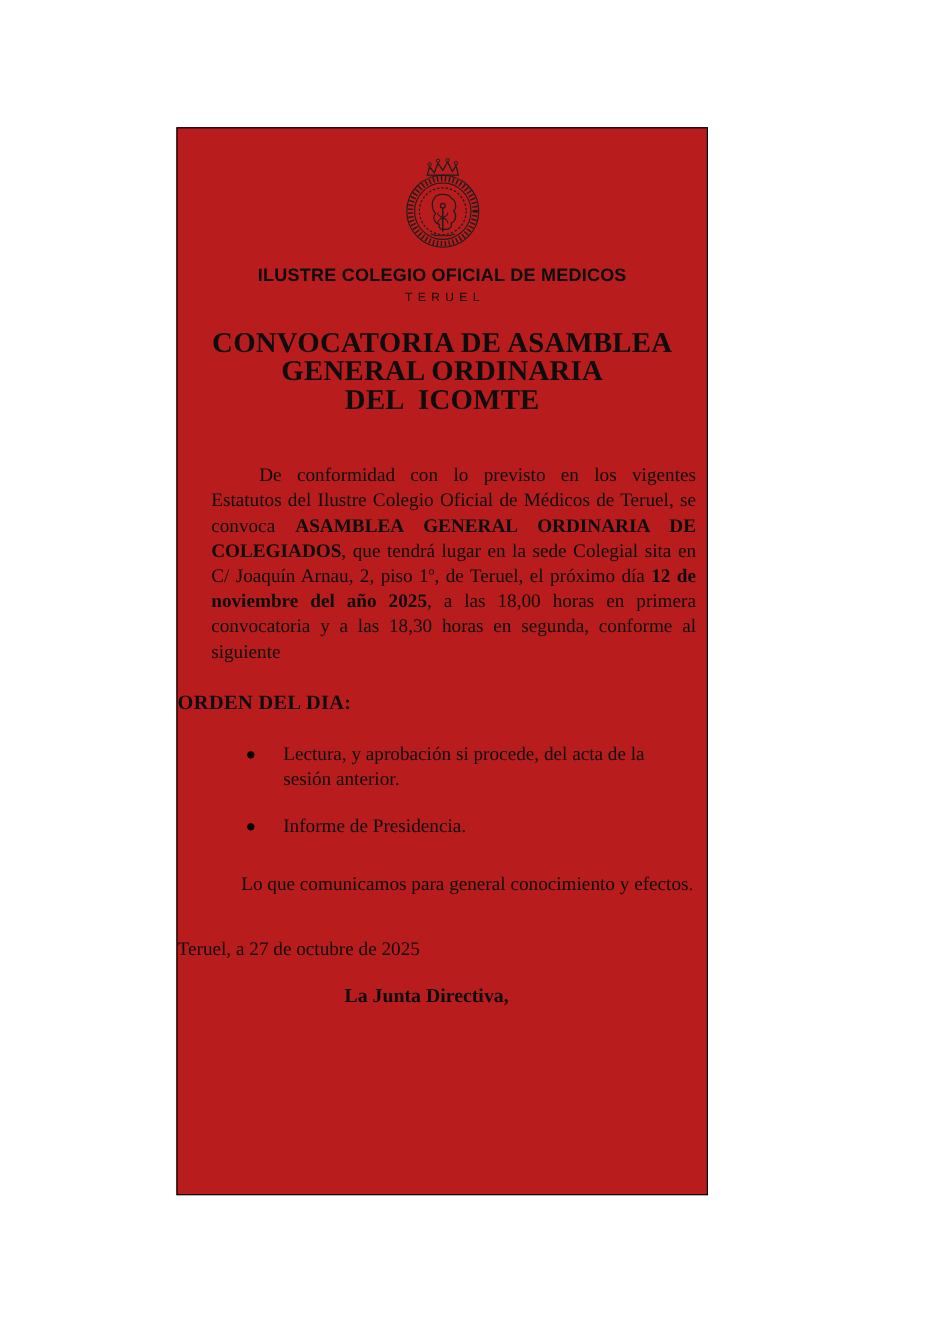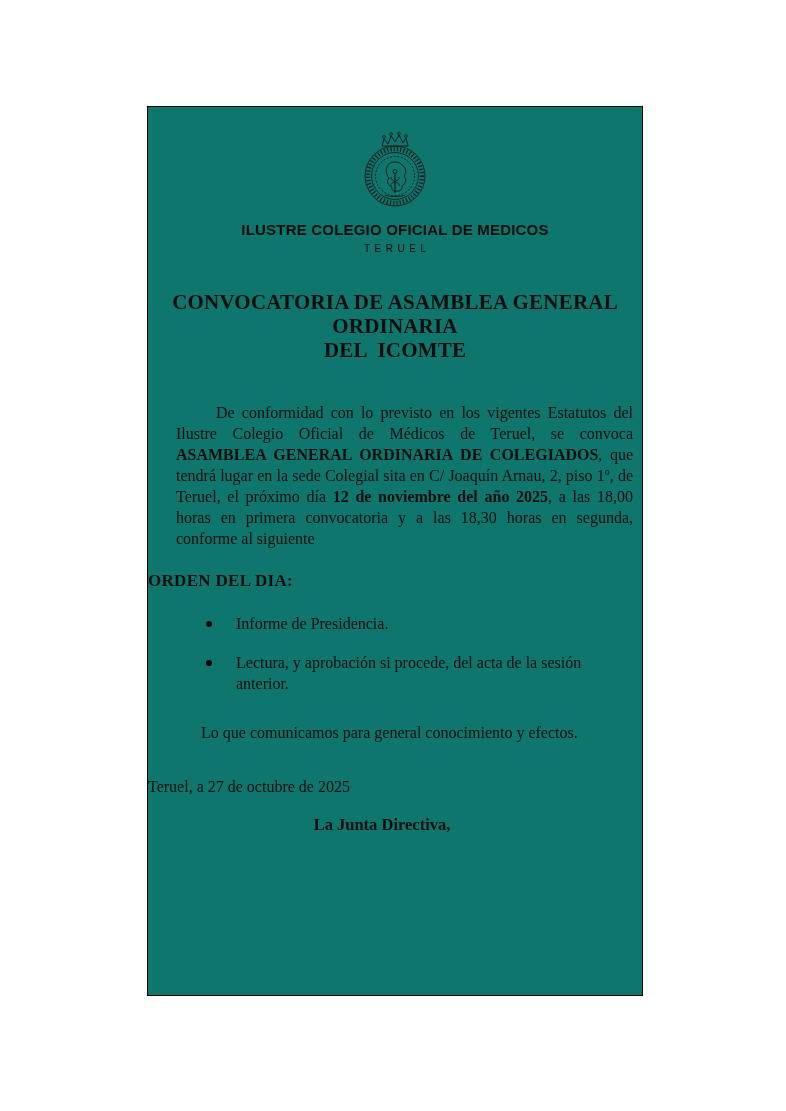--- a/index.html
+++ b/index.html
@@ -2,34 +2,34 @@
 <html><head>
 <meta charset="utf-8">
 <style>
   html,body{margin:0;padding:0;background:#ffffff;}
   body{
     width:786px;height:1111px;position:relative;
     font-family:"Liberation Serif", serif;color:#0d0d0d;
     -webkit-font-smoothing:antialiased;
   }
   .frame{
-    position:absolute;left:147px;top:106px;width:496px;height:890px;
-    box-sizing:border-box;border:1.5px solid #000000;background:#0f766e;
+    position:absolute;left:147px;top:106px;width:443px;height:890px;
+    box-sizing:border-box;border:1.5px solid #000000;background:#b91c1c;
   }
   .logo-wrap{text-align:center;padding-top:22px;height:82px;}
   .logo-wrap svg{display:inline-block;}
   .org-block{
     text-align:center;margin-top:10px;
     font-family:"Liberation Sans", sans-serif;
   }
   .org-name{font-weight:bold;font-size:15px;line-height:18px;letter-spacing:0.2px;}
   .org-city{font-size:10px;line-height:19px;letter-spacing:0.45em;margin-left:0.45em;}
   .title-block{
-    text-align:center;margin-top:32px;
-    font-weight:bold;font-size:21px;line-height:24px;letter-spacing:0.2px;
+    text-align:center;margin-top:16px;
+    font-weight:bold;font-size:24px;line-height:24px;letter-spacing:0.2px;
   }
   .title-line2{white-space:pre-wrap;}
   .intro{
     margin:40px 9px 0 28px;
     font-size:16px;line-height:21px;
     text-align:justify;text-indent:40px;
   }
   .agenda-heading{
     text-align:left;margin-top:21px;
     font-weight:bold;font-size:17px;line-height:22px;letter-spacing:0.3px;
@@ -101,25 +101,25 @@
     <div class="title-line2">DEL  ICOMTE</div>
   </div>
 
   <p class="intro"><span>De conformidad con lo previsto en los vigentes Estatutos del Ilustre Colegio Oficial de Médicos de Teruel, se convoca </span><strong>ASAMBLEA GENERAL ORDINARIA DE COLEGIADOS</strong><span>, que tendrá lugar en la sede Colegial sita en C/ Joaquín Arnau, 2, piso 1º, de Teruel, el próximo día </span><strong>12 de noviembre del año 2025</strong><span>, a las 18,00 horas en primera convocatoria y a las 18,30 horas en segunda, conforme al siguiente</span></p>
 
   <div class="agenda-heading">ORDEN DEL DIA:</div>
 
   <ul class="agenda-list">
     <li class="agenda-item">
       <span class="bullet"></span>
-      <span>Informe de Presidencia.</span>
+      <span>Lectura, y aprobación si procede, del acta de la sesión anterior.</span>
     </li>
     <li class="agenda-item">
       <span class="bullet"></span>
-      <span>Lectura, y aprobación si procede, del acta de la sesión anterior.</span>
+      <span>Informe de Presidencia.</span>
     </li>
   </ul>
 
   <p class="closing">Lo que comunicamos para general conocimiento y efectos.</p>
 
   <div class="date-line">Teruel, a 27 de octubre de 2025</div>
 
   <div class="signature">La Junta Directiva,</div>
 
 </div>

